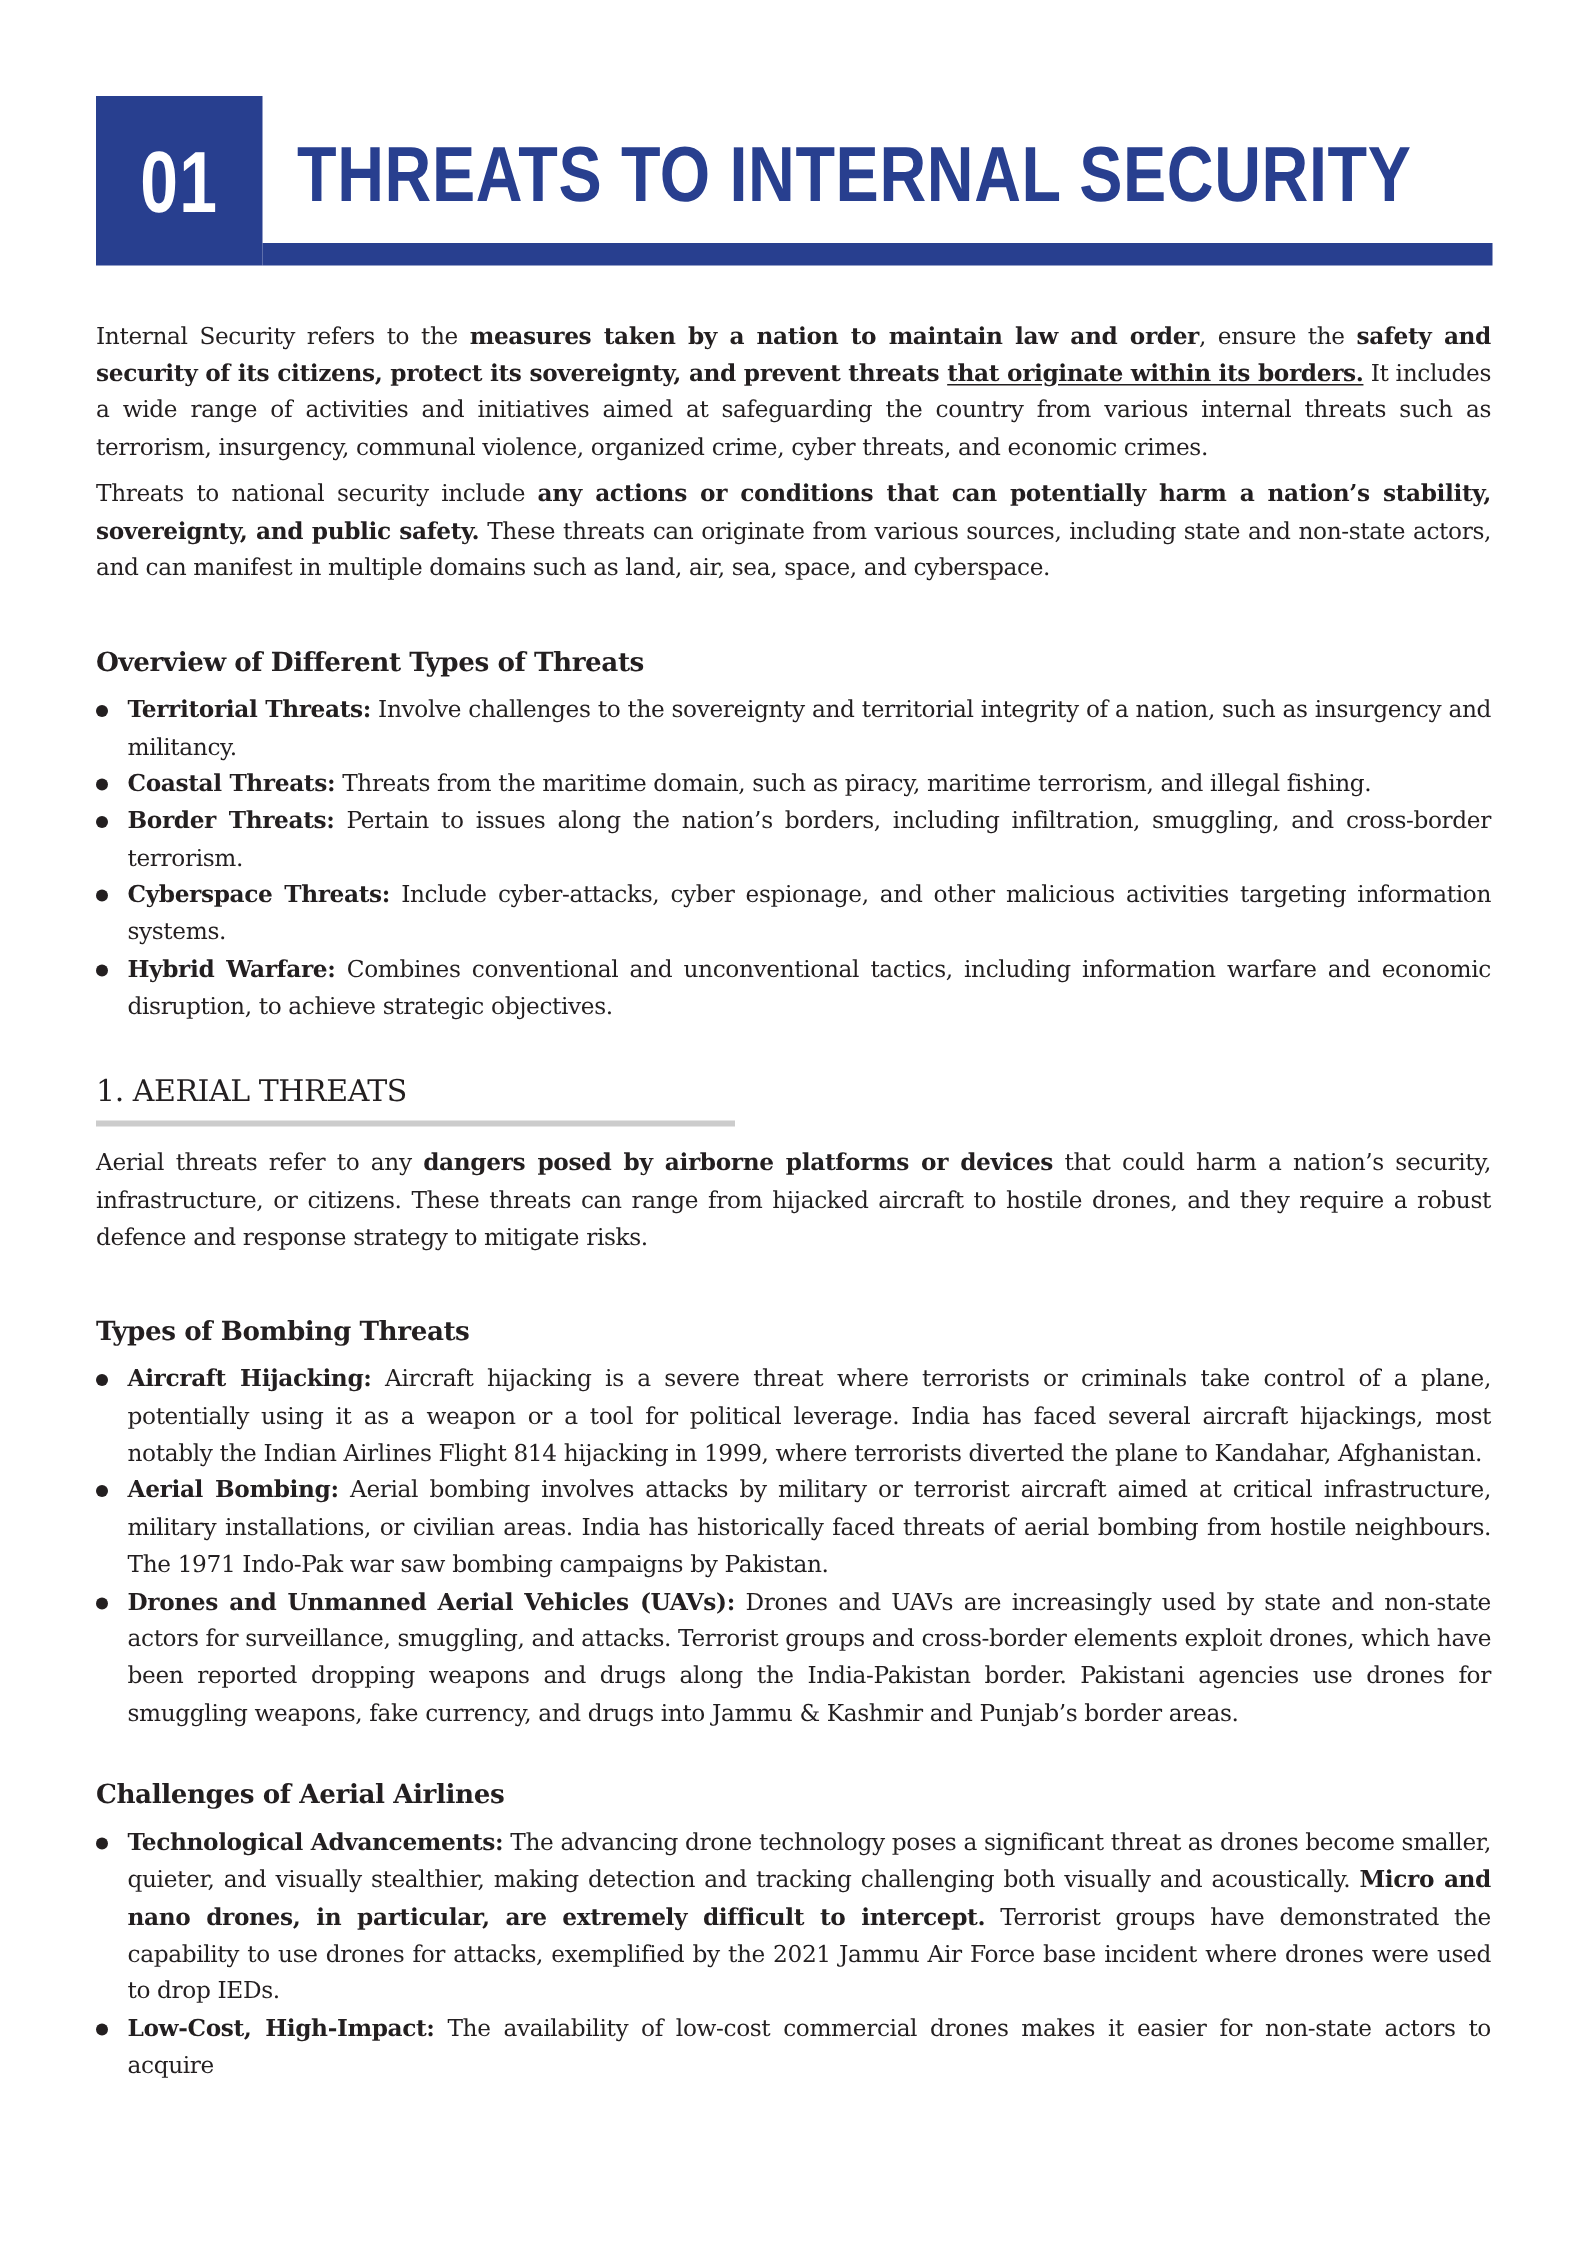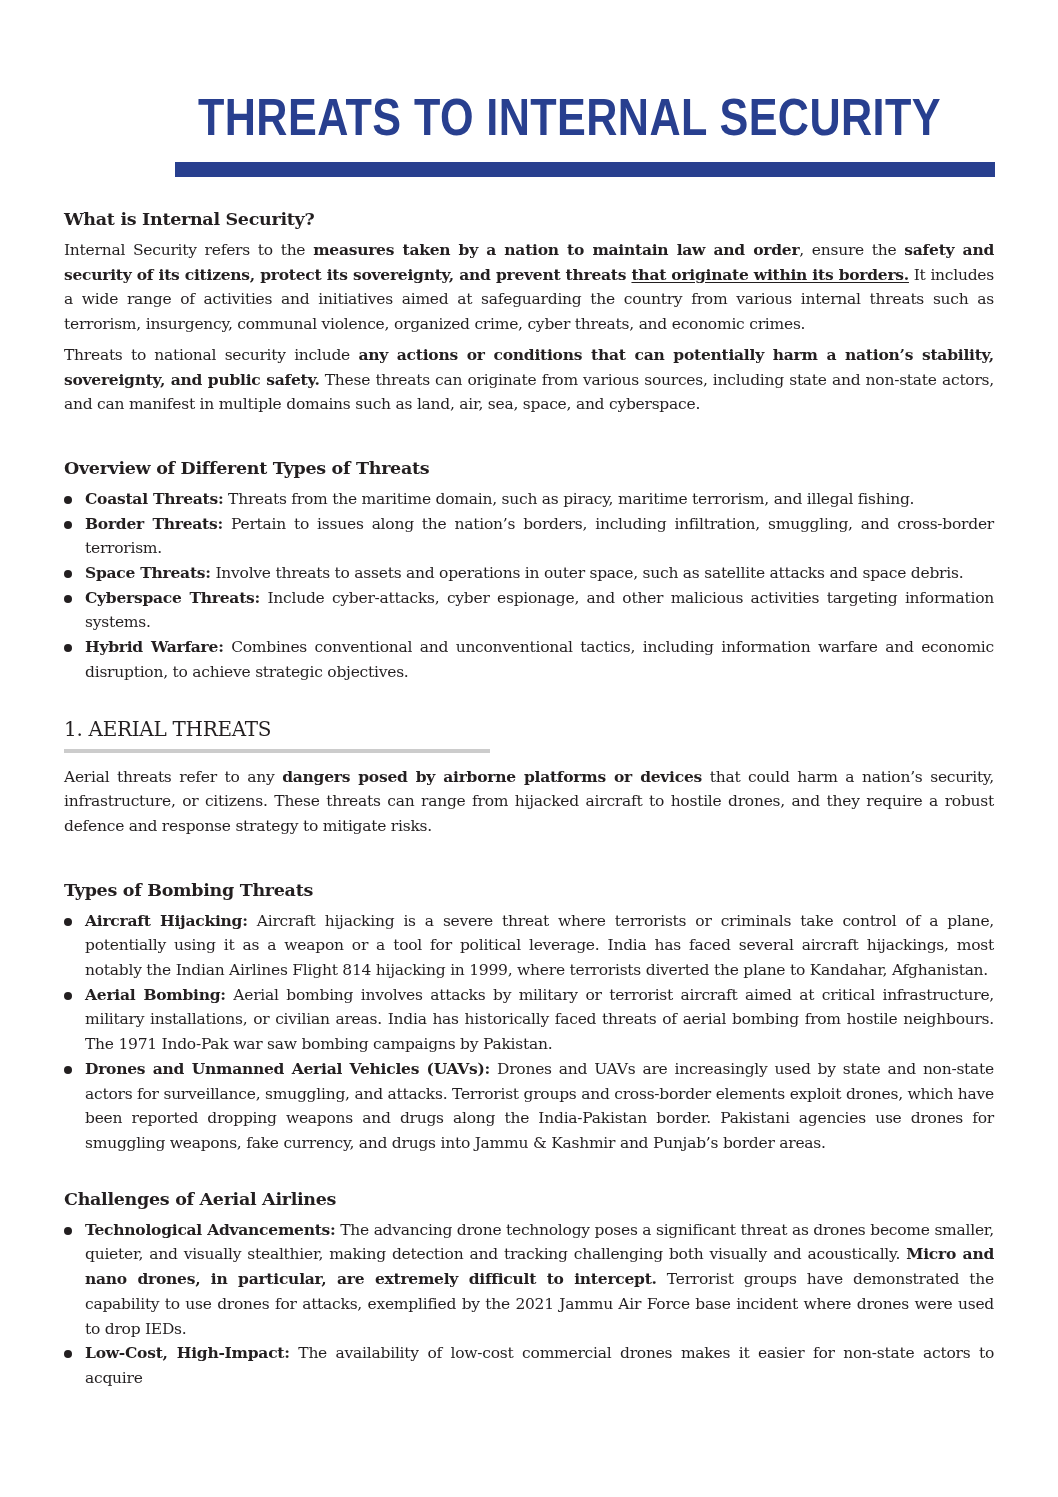--- a/index.html
+++ b/index.html
@@ -28,40 +28,42 @@
   li .bullet { position: absolute; left: 0; top: 9px; width: 8px; height: 8px; border-radius: 50%; background: #231f20; }
   .sec-title { font-size: 20px; font-weight: normal; line-height: 28px; margin: 0; letter-spacing: -0.3px; }
   .sec-rule { width: 426px; height: 4px; background: #cccccc; margin-top: 6px; }
 
   .gap-s { height: 6px; }
 </style>
 </head>
 <body>
 
 <div class="chap-header">
+  <div class="chap-num-box">
+    <div class="chap-num">01</div>
+  </div>
   <div class="chap-bar"></div>
   <div class="chap-title">THREATS TO INTERNAL SECURITY</div>
 </div>
 
 <div class="content">
 
-  <h3>What is Internal Security?</h3>
   <div class="gap-s"></div>
   <p><span>Internal Security refers to the </span><b>measures taken by a nation to maintain law and order</b><span>, ensure the </span><b><span>safety and security of its citizens, protect its sovereignty, and prevent threats </span><u>that originate within its borders.</u></b><span> It includes a wide range of activities and initiatives aimed at safeguarding the country from various internal threats such as terrorism, insurgency, communal violence, organized crime, cyber threats, and economic crimes.</span></p>
   <div class="gap-s"></div>
   <p><span>Threats to national security include </span><b>any actions or conditions that can potentially harm a nation’s stability, sovereignty, and public safety.</b><span> These threats can originate from various sources, including state and non-state actors, and can manifest in multiple domains such as land, air, sea, space, and cyberspace.</span></p>
 
   <div style="height:38px"></div>
 
   <h3>Overview of Different Types of Threats</h3>
   <div class="gap-s"></div>
   <ul>
+    <li><span class="bullet"></span><b>Territorial Threats:</b><span> Involve challenges to the sovereignty and territorial integrity of a nation, such as insurgency and militancy.</span></li>
     <li><span class="bullet"></span><b>Coastal Threats:</b><span> Threats from the maritime domain, such as piracy, maritime terrorism, and illegal fishing.</span></li>
     <li><span class="bullet"></span><b>Border Threats:</b><span> Pertain to issues along the nation’s borders, including infiltration, smuggling, and cross-border terrorism.</span></li>
-    <li><span class="bullet"></span><b>Space Threats:</b><span> Involve threats to assets and operations in outer space, such as satellite attacks and space debris.</span></li>
     <li><span class="bullet"></span><b>Cyberspace Threats:</b><span> Include cyber-attacks, cyber espionage, and other malicious activities targeting information systems.</span></li>
     <li><span class="bullet"></span><b>Hybrid Warfare:</b><span> Combines conventional and unconventional tactics, including information warfare and economic disruption, to achieve strategic objectives.</span></li>
   </ul>
 
   <div style="height:30px"></div>
 
   <div class="sec-title">1. AERIAL THREATS</div>
   <div class="sec-rule"></div>
   <div style="height:12px"></div>
   <p><span>Aerial threats refer to any </span><b>dangers posed by airborne platforms or devices</b><span> that could harm a nation’s security, infrastructure, or citizens. These threats can range from hijacked aircraft to hostile drones, and they require a robust defence and response strategy to mitigate risks.</span></p>

